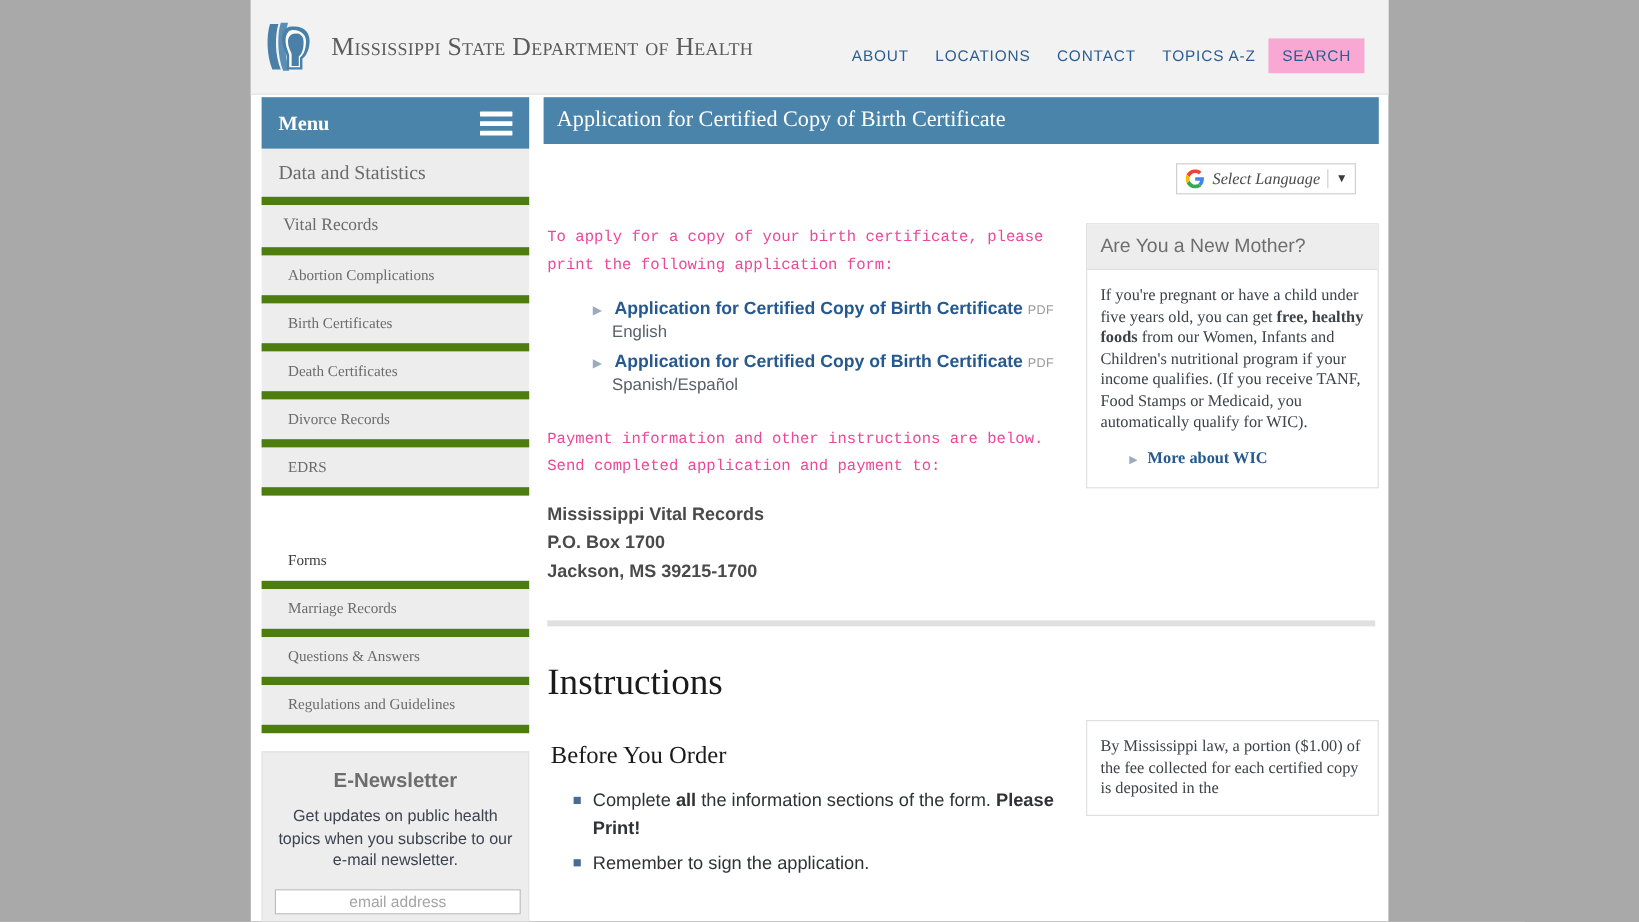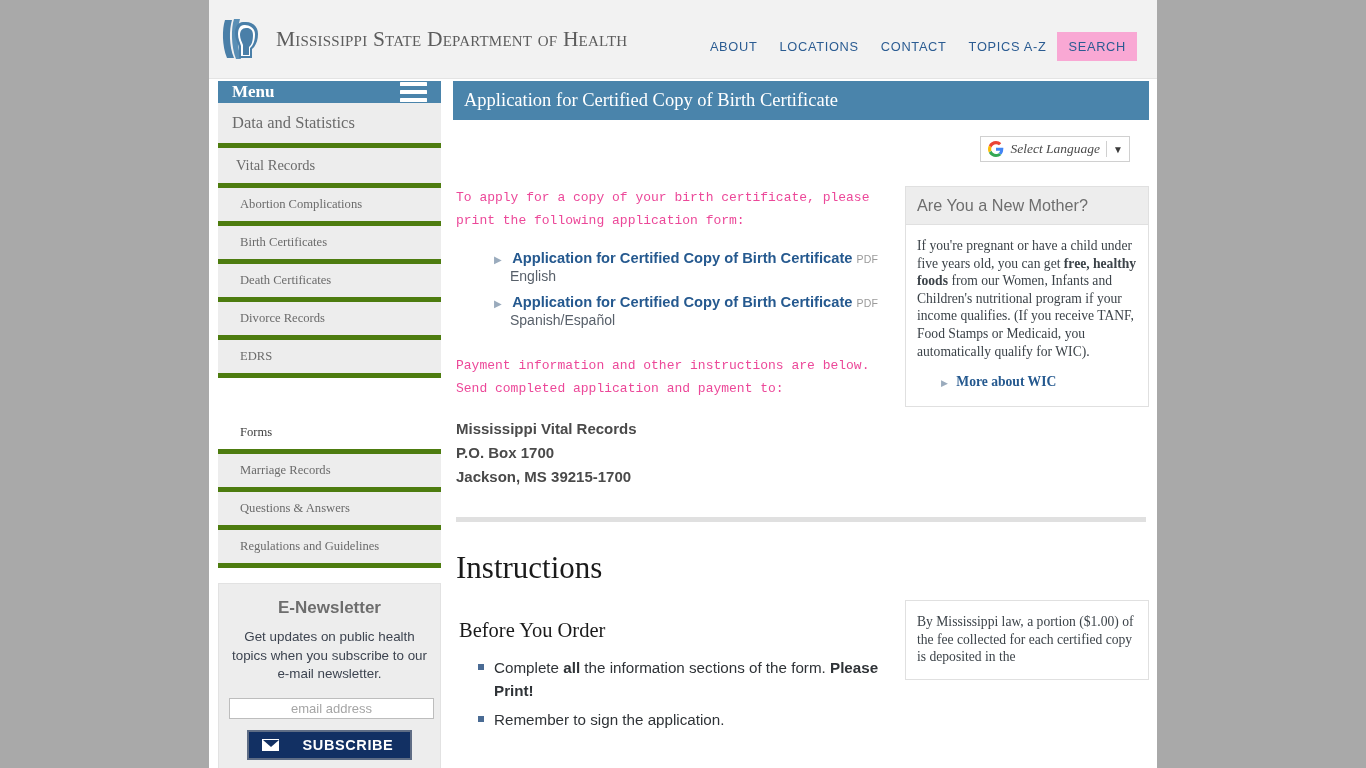--- a/index.html
+++ b/index.html
@@ -68,21 +68,21 @@
   #body-area { position: relative; }
 
   
   #sidebar {
     position: absolute;
     left: 9px; top: 2px;
     width: 223px;
   }
   #menu-head {
     background: #4a84ab;
-    height: 22px;
+    height: 43px;
     display: flex; align-items: center;
     justify-content: space-between;
     padding: 0 14px 0 14px;
   }
   #menu-head .menu-label {
     color: #ffffff;
     font-family: "Liberation Serif", serif;
     font-size: 17px;
     font-weight: bold;
   }
@@ -90,21 +90,21 @@
   #hamburger span {
     display: block;
     height: 4px;
     background: #fff;
     margin: 4px 0;
     border-radius: .5px;
   }
   .menu-list { list-style: none; margin: 0; padding: 0; }
   .menu-list li {
     background: #ededed;
-    border-bottom: 5px solid #4d7c0f;
+    border-bottom: 7px solid #4d7c0f;
     font-family: "Liberation Serif", serif;
     color: #6b6b6b;
   }
   .menu-list li.lvl0 {
     font-size: 16.5px;
     padding: 10px 0 10px 14px;
   }
   .menu-list li.lvl1 {
     font-size: 14.5px;
     padding: 9px 0 9px 18px;

